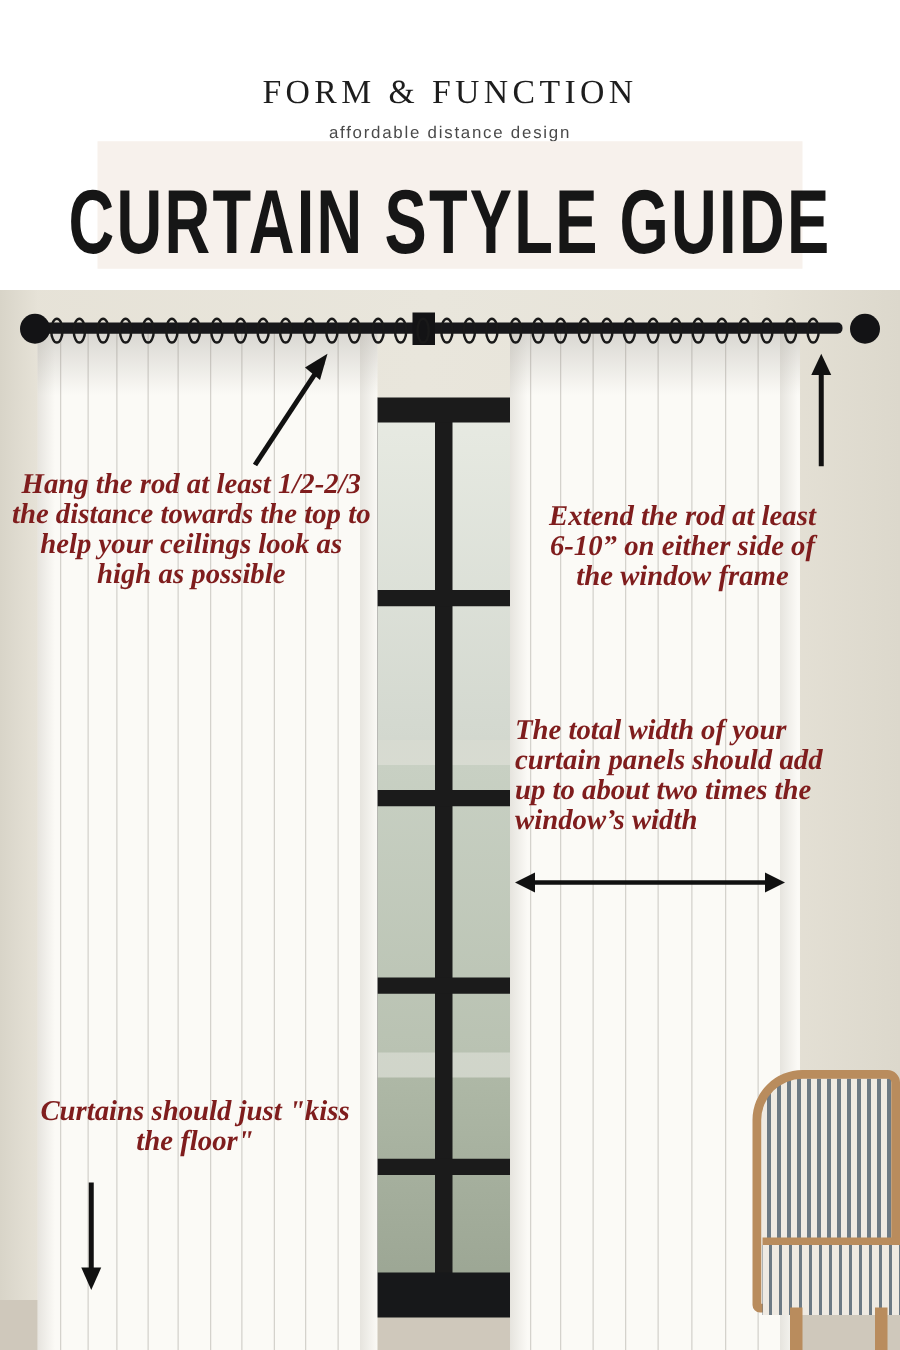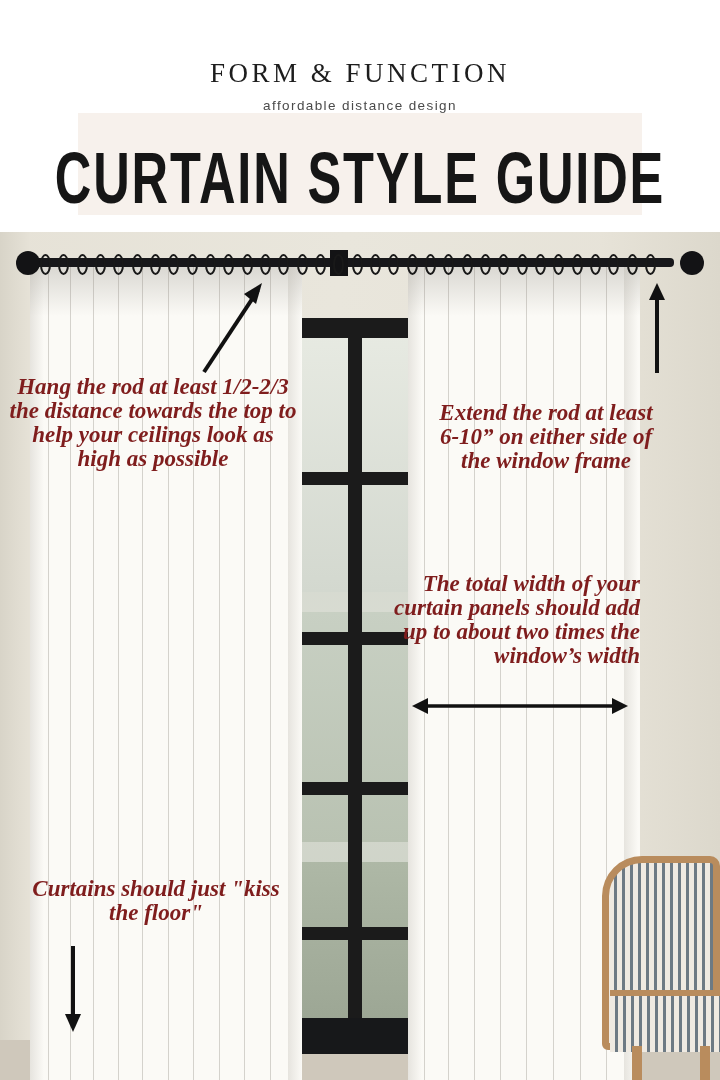--- a/index.html
+++ b/index.html
@@ -232,21 +232,21 @@
     position: absolute;
     font-family: "Liberation Serif", serif;
     font-style: italic;
     font-weight: 700;
     color: #7f1d1d;
     font-size: 23px;
     line-height: 24px;
   }
   .anno-1 { top: 143px; left: 8px; width: 290px; text-align: center; }
   .anno-2 { top: 148px; left: 430px; width: 232px; text-align: center; margin-top: 21px; }
-  .anno-3 { top: 340px; left: 392px; width: 248px; text-align: right; }
+  .anno-3 { top: 340px; left: 412px; width: 248px; text-align: left; }
   .anno-4 { top: 645px; left: 22px; width: 268px; text-align: center; }
 
   svg.arrow { position: absolute; overflow: visible; }
 </style>
 </head>
 <body>
 
 <div class="page">
 
   <div class="brand">

